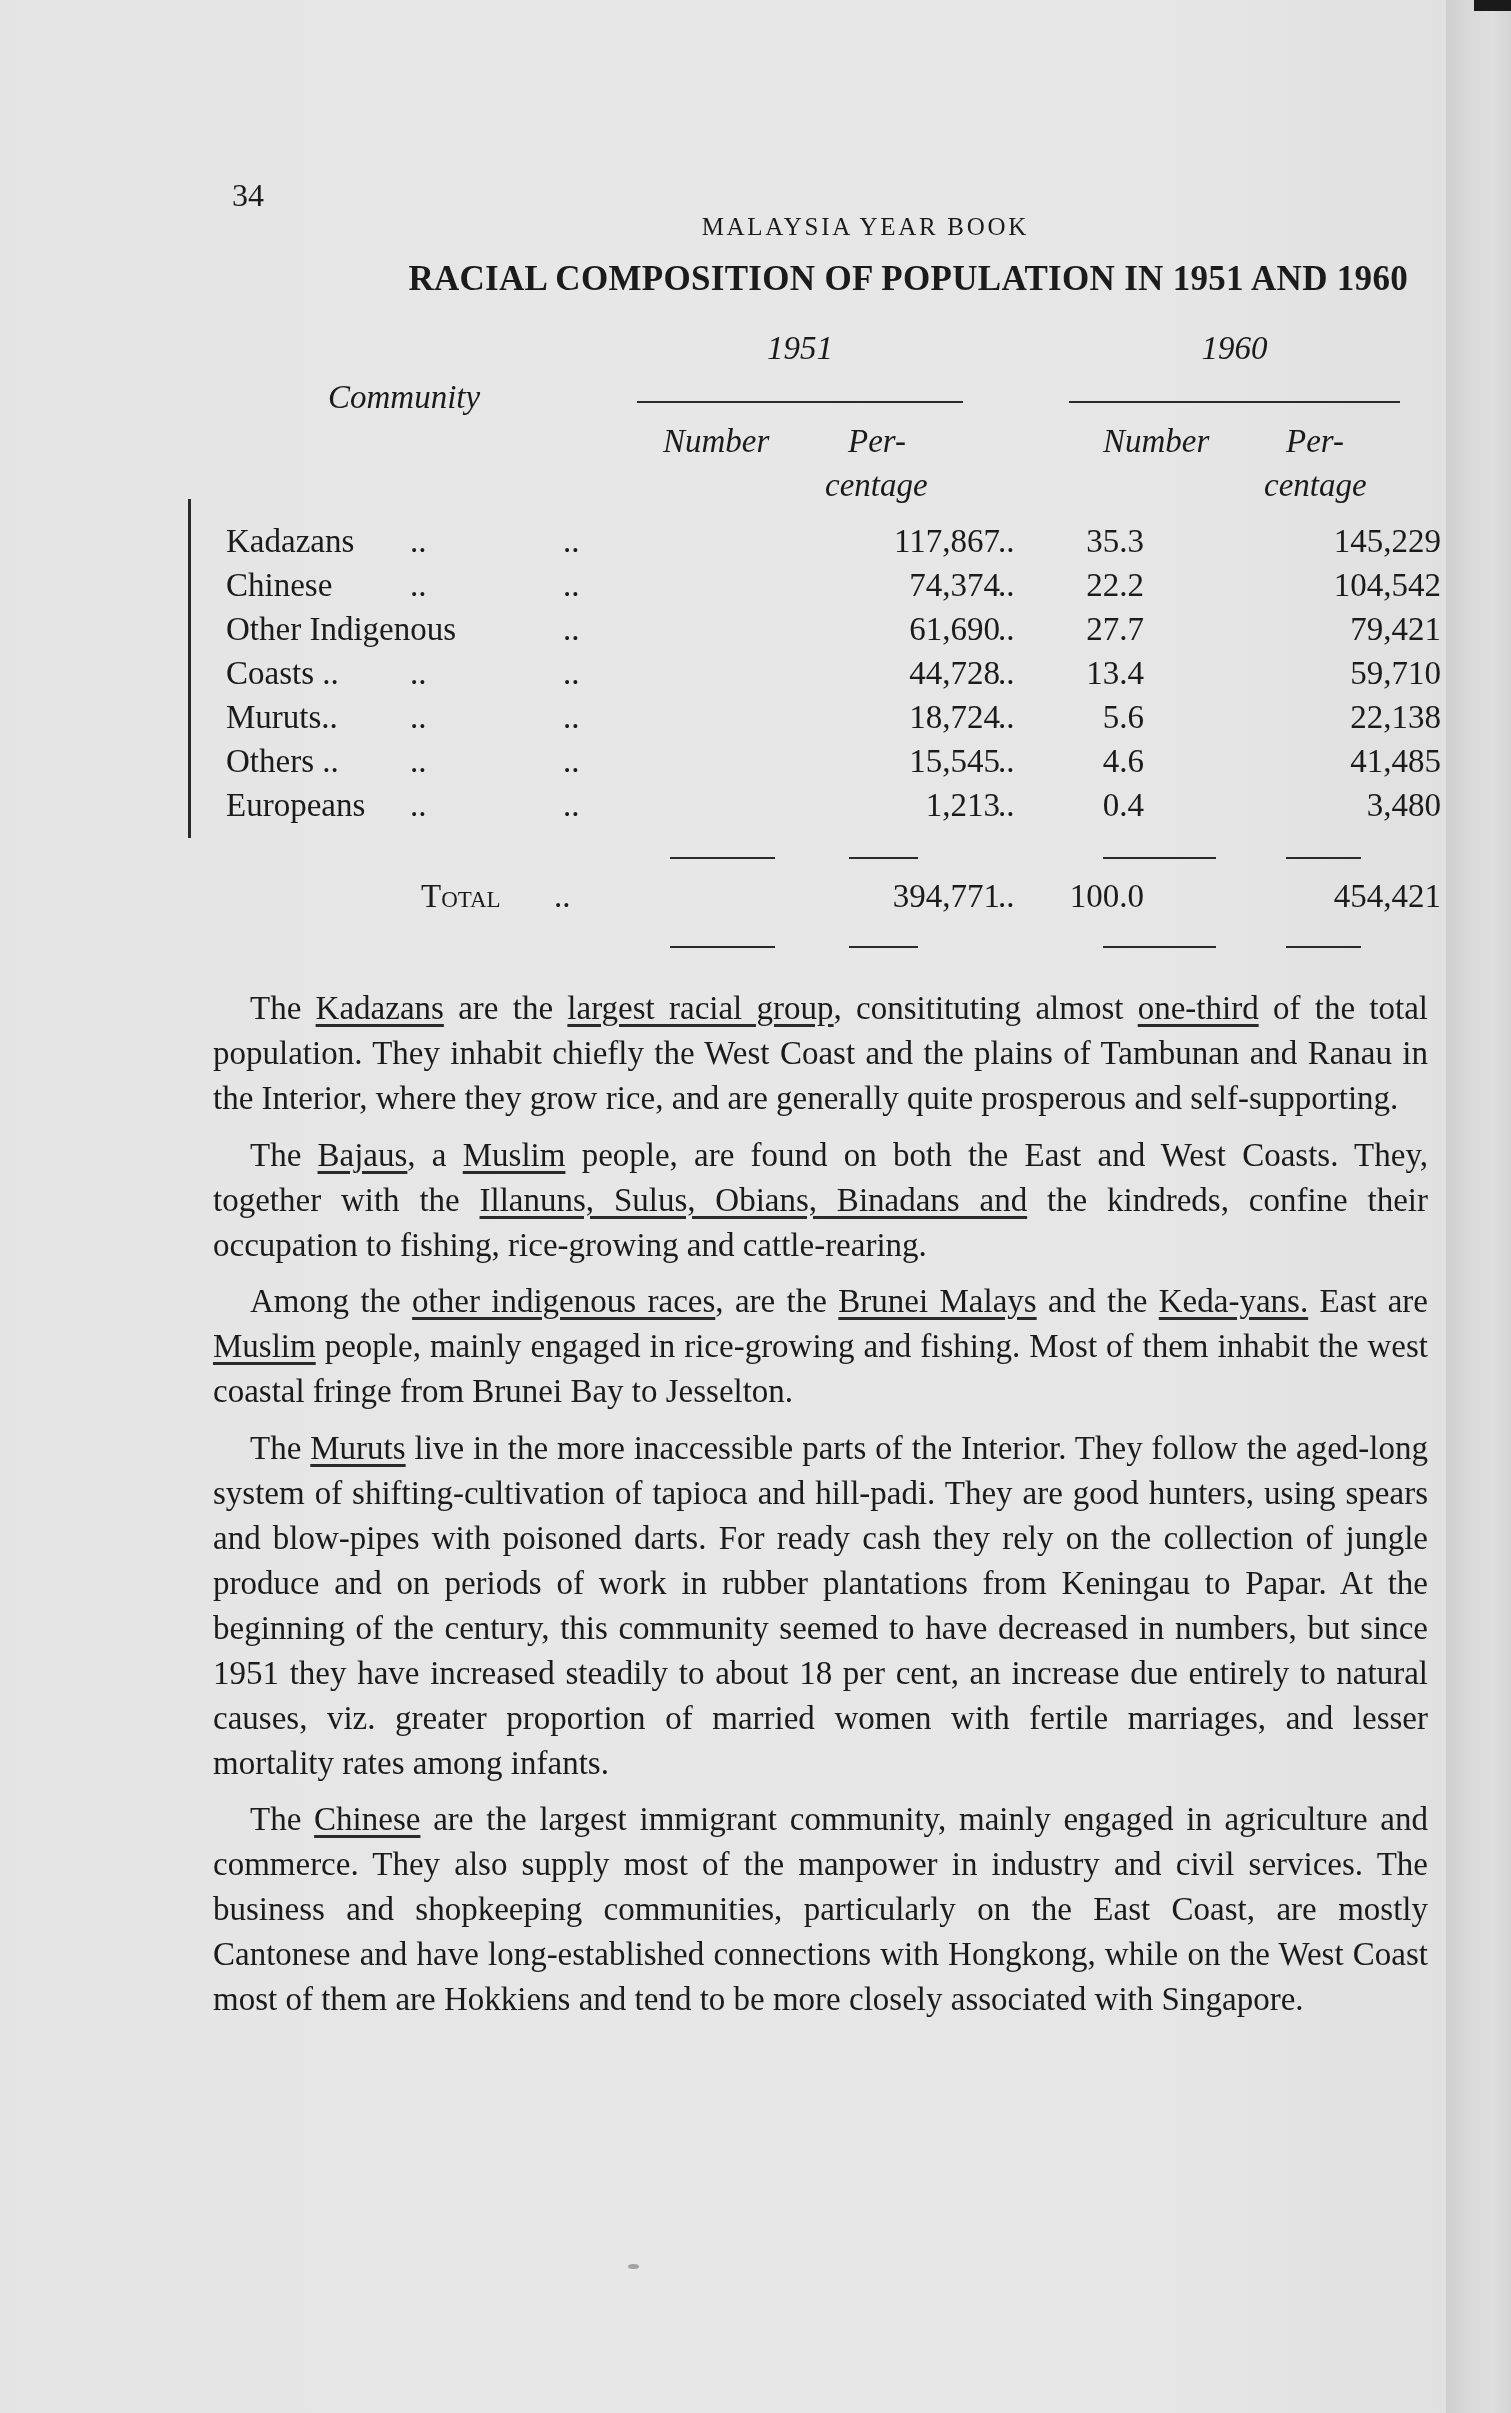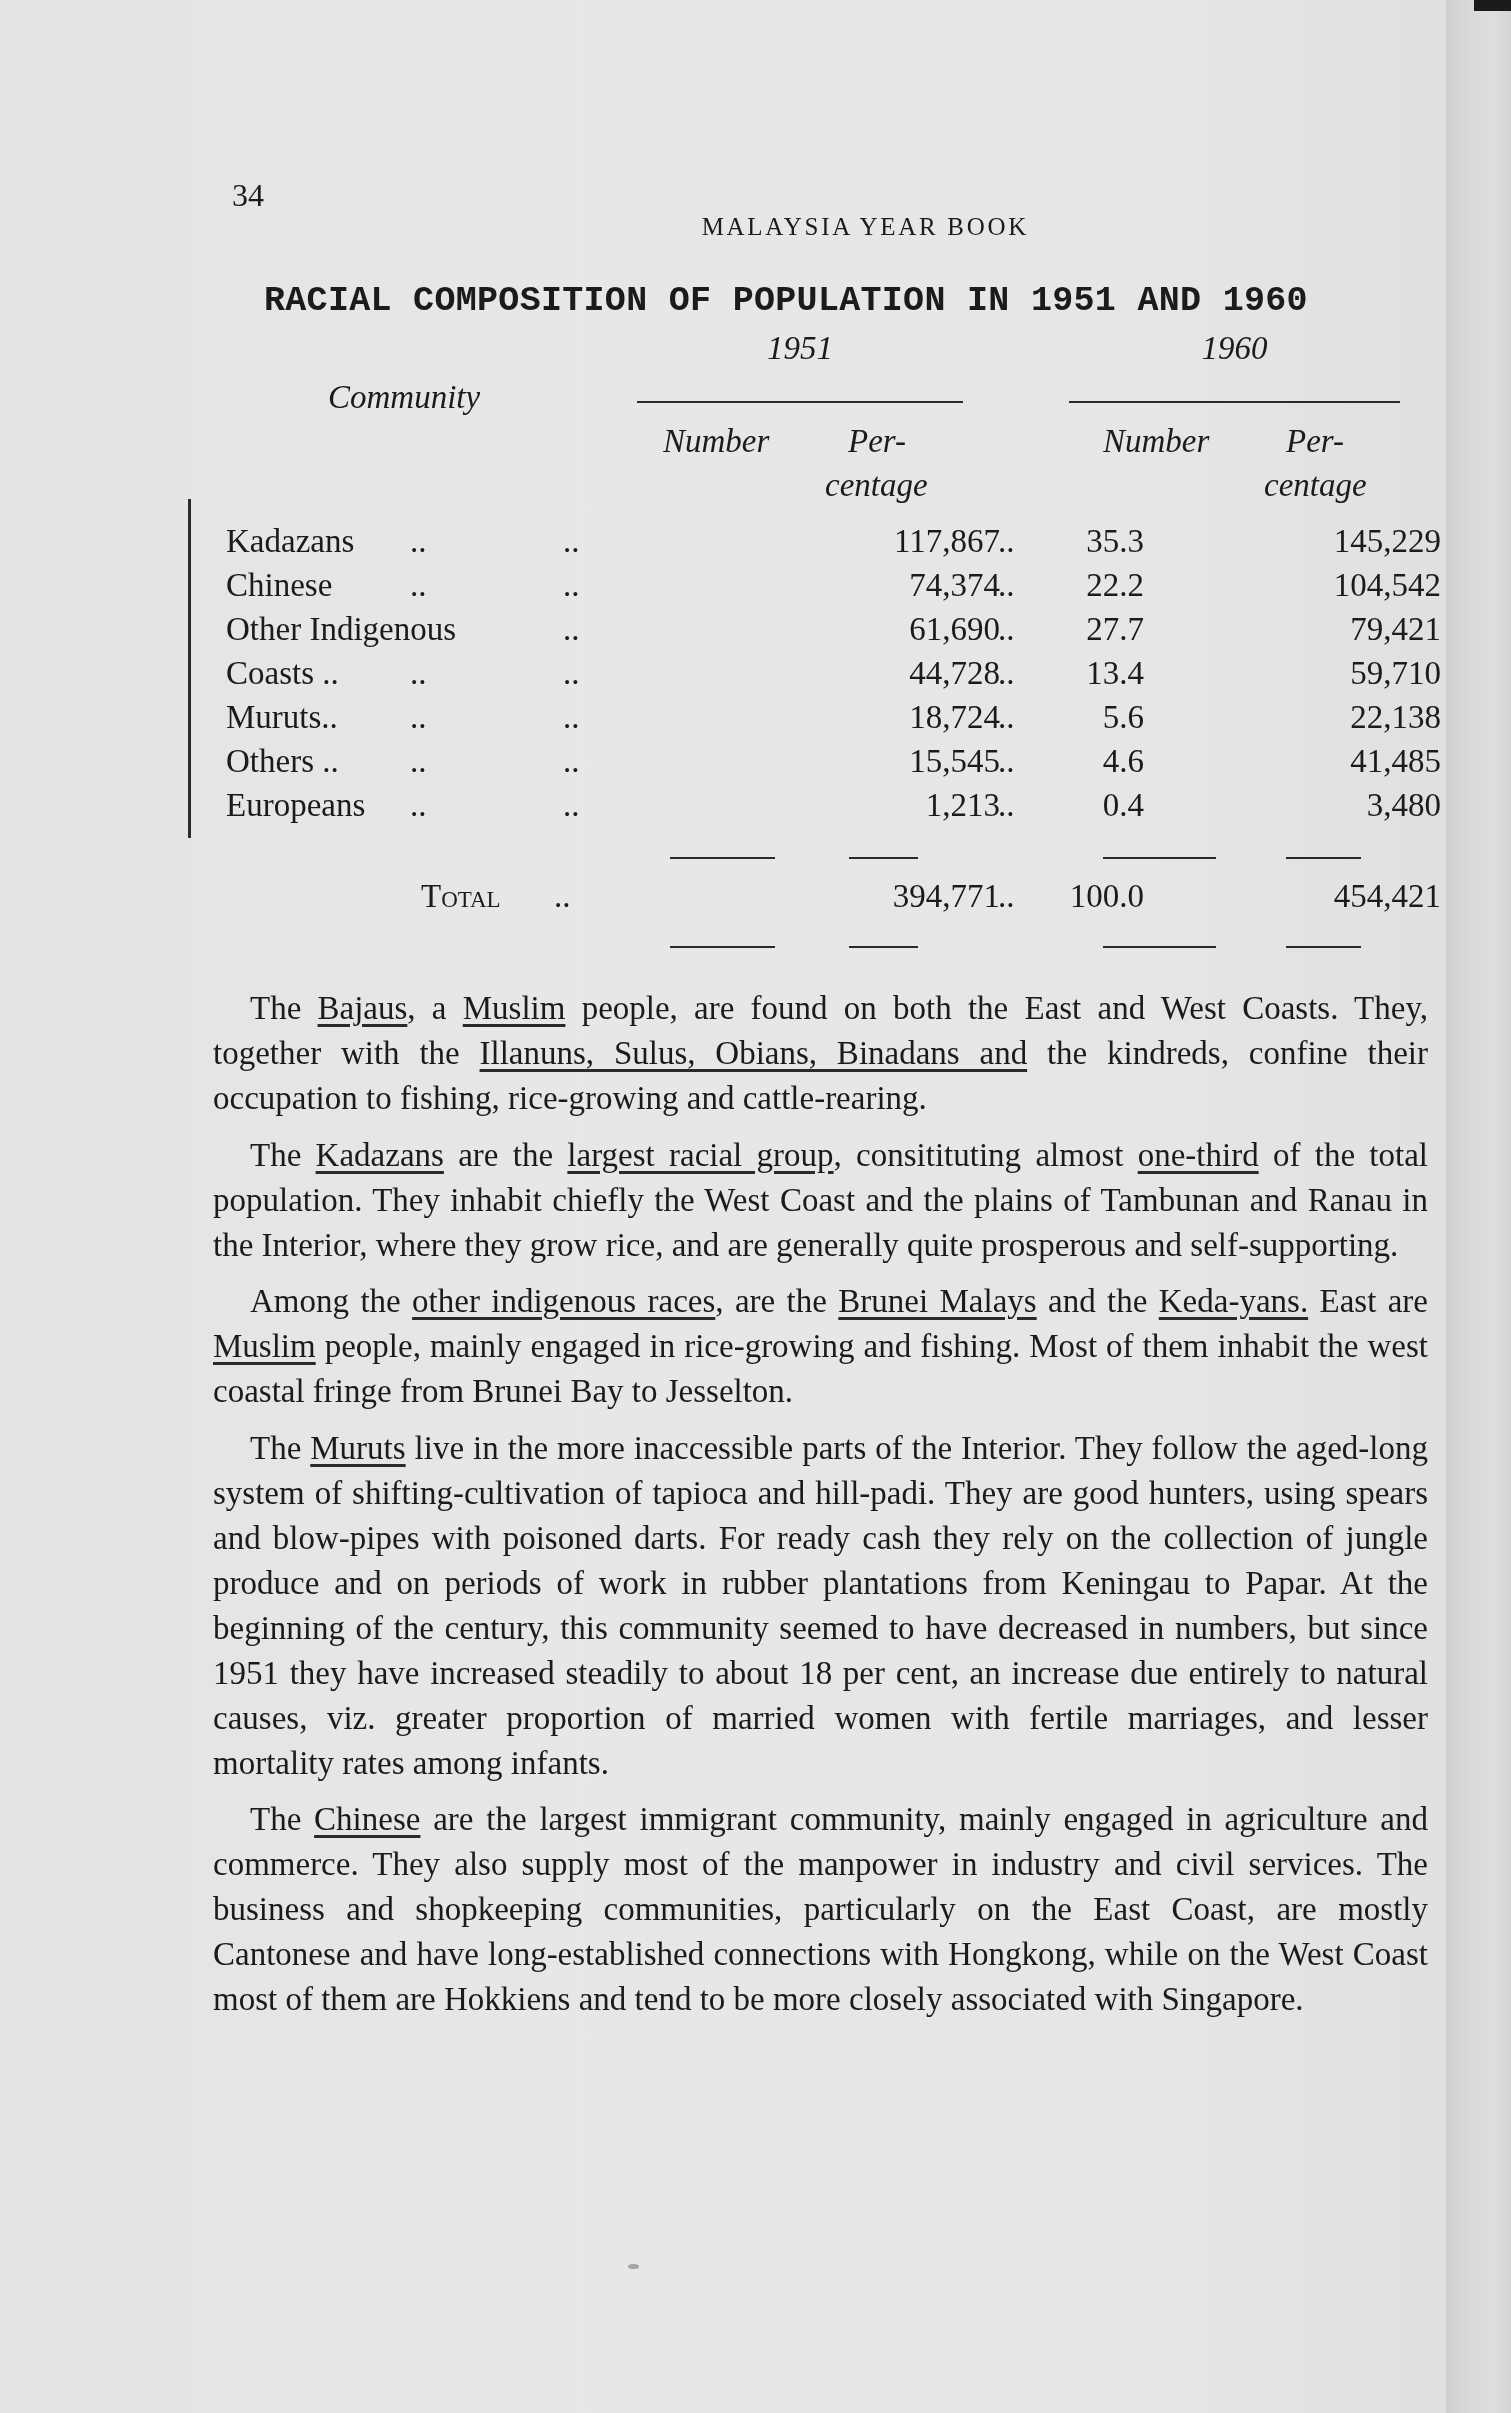--- a/index.html
+++ b/index.html
@@ -16,21 +16,21 @@
   .gutter {
     position: absolute; left: 1446px; top: 0; width: 66px; height: 2413px;
     background: linear-gradient(90deg, #cfcfcf 0%, #d9d9d9 35%, #dedede 70%, #d3d3d3 100%);
   }
   .corner-dark {
     position: absolute; left: 1474px; top: 0; width: 37px; height: 10.6px; background: #1a1a1a;
   }
   .abs { position: absolute; white-space: nowrap; }
   .page-number { left: 232px; top: 177px; font-size: 32px; }
   .running-head { left: 639px; top: 181px; width: 390px; text-align: right; font-size: 25px; letter-spacing: 2.7px; margin-top: 32px; }
-  .title { left: 264px; top: 281px; width: 1144px; text-align: left; font-size: 35px; font-weight: bold; letter-spacing: 0.3px; font-family: Liberation Mono, monospace; }
+  .title { left: 264px; top: 259px; width: 1144px; text-align: right; font-size: 35px; font-weight: bold; letter-spacing: 0.3px; }
   .italic { font-style: italic; }
   .hdr { font-size: 33px; }
   .year-1951 { left: 637px; top: 330px; width: 326px; text-align: center; }
   .year-1960 { left: 1069px; top: 330px; width: 331px; text-align: center; }
   .community { left: 328px; top: 379px; }
   .rule { position: absolute; height: 1.8px; background: #2a2a2a; }
   .num-h-1951 { left: 663px; top: 423px; }
   .pct-h-1951 { left: 848px; top: 423px; }
   .cent-1951 { left: 825px; top: 467px; }
   .num-h-1960 { left: 1103px; top: 423px; }
@@ -178,21 +178,21 @@
   <span class="c-n60">454,421</span>
   <span class="c-p60">100.0</span>
 </div>
 
 <div class="rule" style="left:670px;top:946px;width:105px;"></div>
 <div class="rule" style="left:849px;top:946px;width:69px;"></div>
 <div class="rule" style="left:1103px;top:946px;width:113px;"></div>
 <div class="rule" style="left:1286px;top:946px;width:75px;"></div>
 
 <div class="body-text">
+  <p><span>The </span><u>Kadazans</u><span> are the </span><u>largest racial group</u><span>, consitituting almost </span><u>one-third</u><span> of the total population. They inhabit chiefly the West Coast and the plains of Tambunan and Ranau in the Interior, where they grow rice, and are generally quite prosperous and self-supporting.</span></p>
   <p><span>The </span><u>Bajaus</u><span>, a </span><u>Muslim</u><span> people, are found on both the East and West Coasts. They, together with the </span><u>Illanuns, Sulus, Obians, Binadans and</u><span> the kindreds, confine their occupation to fishing, rice-growing and cattle-rearing.</span></p>
-  <p><span>The </span><u>Kadazans</u><span> are the </span><u>largest racial group</u><span>, consitituting almost </span><u>one-third</u><span> of the total population. They inhabit chiefly the West Coast and the plains of Tambunan and Ranau in the Interior, where they grow rice, and are generally quite prosperous and self-supporting.</span></p>
   <p><span>Among the </span><u>other indigenous races</u><span>, are the </span><u>Brunei Malays</u><span> and the </span><u>Keda-yans.</u><span> East are </span><u>Muslim</u><span> people, mainly engaged in rice-growing and fishing. Most of them inhabit the west coastal fringe from Brunei Bay to Jesselton.</span></p>
   <p><span>The </span><u>Muruts</u><span> live in the more inaccessible parts of the Interior. They follow the aged-long system of shifting-cultivation of tapioca and hill-padi. They are good hunters, using spears and blow-pipes with poisoned darts. For ready cash they rely on the collection of jungle produce and on periods of work in rubber plantations from Keningau to Papar. At the beginning of the century, this community seemed to have decreased in numbers, but since 1951 they have increased steadily to about 18 per cent, an increase due entirely to natural causes, viz. greater proportion of married women with fertile marriages, and lesser mortality rates among infants.</span></p>
   <p><span>The </span><u>Chinese</u><span> are the largest immigrant community, mainly engaged in agriculture and commerce. They also supply most of the manpower in industry and civil services. The business and shopkeeping communities, particularly on the East Coast, are mostly Cantonese and have long-established connections with Hongkong, while on the West Coast most of them are Hokkiens and tend to be more closely associated with Singapore.</span></p>
 </div>
 
 <div class="smudge"></div>
 
 
 </body></html>

